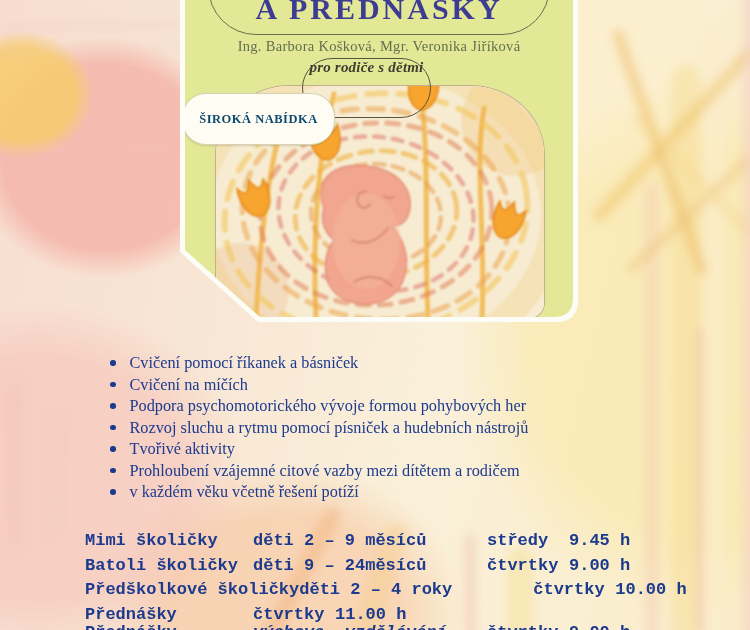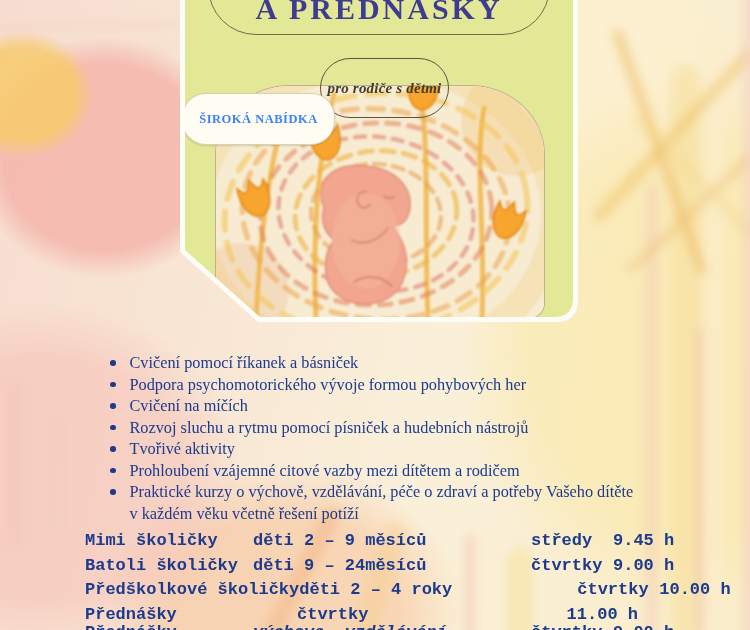--- a/index.html
+++ b/index.html
@@ -44,49 +44,49 @@
     font-size:14.5px;color:#646e50;letter-spacing:.3px;line-height:20px;
   }
   .illustration{
     position:absolute;left:35px;top:155px;width:328px;height:232px;
     border-radius:75px 75px 16px 0 / 70px 70px 16px 0;
     overflow:hidden;border:1px solid rgba(125,105,65,.45);
     background:#f7ecd2;
   }
   .illustration svg{display:block;width:100%;height:100%;}
   .parents-badge{
-    position:absolute;left:140px;top:128px;width:127px;height:58px;
+    position:absolute;left:122px;top:128px;width:127px;height:58px;
     border:1.5px solid #575440;border-radius:30px;
-    display:flex;align-items:center;justify-content:center;
+    display:flex;justify-content:center;
     font-size:15px;font-weight:bold;font-style:italic;color:#3f3d30;letter-spacing:.2px;
   }
   .aroma-badge{
     position:absolute;left:2px;top:163px;width:151px;height:50px;
     background:#fffdf3;border:1px solid #d7d2b4;border-radius:24px;
     box-shadow:0 1px 2px rgba(120,110,70,.25);
     display:flex;flex-direction:column;align-items:center;justify-content:center;
-    font-size:12.5px;font-weight:bold;color:#3b82f6;letter-spacing:.5px;line-height:18px;
+    font-size:12.5px;font-weight:bold;color:#0c4a6e;letter-spacing:.5px;line-height:18px;
   }
 
   
   .bullets{position:absolute;left:110px;top:352px;width:590px;color:#1c3a8e;}
   .b-item{display:flex;align-items:flex-start;line-height:21.5px;font-size:16.3px;font-weight:normal;}
   .b-dot{flex:0 0 auto;width:5.5px;height:5.5px;border-radius:50%;background:#1c3a8e;margin:8px 14px 0 0;}
   .b-text{flex:1;}
   .b-wrap2{display:block;}
 
   
   .schedule{position:absolute;left:85px;top:529px;width:553px;color:#1c3a8e;
     font-size:17px;font-weight:bold;font-family:Liberation Mono, monospace;}
   .s-row{display:flex;line-height:24.5px;white-space:nowrap;}
   .s-row-clipped{position:absolute;left:0;top:92px;width:553px;display:flex;line-height:24.5px;white-space:nowrap;}
   .s-program{flex:0 0 168px;}
   .s-ages{flex:0 0 234px;}
-  .s-day{flex:0 0 82px;margin-left:44px;}
-  .s-time{flex:1;text-align:right;}
+  .s-day{flex:0 0 82px;}
+  .s-time{flex:1;}
   .italic{font-style:italic;}
 </style>
 </head>
 <body>
 
 <div class="poster">
 
   <svg class="bg-strokes" viewBox="0 0 750 630" aria-hidden="true">
     <defs>
         <filter id="blur5" x="-20%" y="-20%" width="140%" height="140%">
@@ -113,20 +113,21 @@
       <path d="M0,150 C60,146 110,152 170,146" stroke="#f0cab8" stroke-width="4" opacity=".35"></path>
     </g>
   </svg>
   <div class="edge-tint"></div>
 
   <div class="card">
     <div class="card-green">
 
       <div class="title-pill"></div>
       <div class="card-title">A PŘEDNÁŠKY</div>
+      <div class="card-authors">Ing. Barbora Košková, Mgr. Veronika Jiříková</div>
 
       <div class="illustration">
         <svg viewBox="0 0 328 232" aria-hidden="true">
           <defs>
               <filter id="soft" x="-20%" y="-20%" width="140%" height="140%">
                 <feGaussianBlur stdDeviation="1"></feGaussianBlur>
               </filter>
             </defs>
           <rect width="328" height="232" fill="#f7ecd2"></rect>
           <g filter="url(#soft)">
@@ -194,42 +195,41 @@
     </div>
   </div>
 
   <div class="bullets">
     <div class="b-item">
         <span class="b-dot"></span>
         <span class="b-text">Cvičení pomocí říkanek a básniček</span>
       </div>
     <div class="b-item">
         <span class="b-dot"></span>
+        <span class="b-text">Cvičení na míčích</span>
+      </div>
+    <div class="b-item">
+        <span class="b-dot"></span>
         <span class="b-text">Podpora psychomotorického vývoje formou pohybových her</span>
       </div>
     <div class="b-item">
         <span class="b-dot"></span>
-        <span class="b-text">Cvičení na míčích</span>
-      </div>
-    <div class="b-item">
-        <span class="b-dot"></span>
         <span class="b-text">Rozvoj sluchu a rytmu pomocí písniček a hudebních nástrojů</span>
       </div>
     <div class="b-item">
         <span class="b-dot"></span>
         <span class="b-text">Tvořivé aktivity</span>
       </div>
     <div class="b-item">
         <span class="b-dot"></span>
         <span class="b-text">Prohloubení vzájemné citové vazby mezi dítětem a rodičem</span>
       </div>
     <div class="b-item">
         <span class="b-dot"></span>
         <span class="b-text">
-          <span class="b-wrap2">Praktické kurzy o výchově, vzdělávání, péče o zdraví a potřeby Vašeho dítěte</span>
           <span class="b-wrap2">v každém věku včetně řešení potíží</span>
         </span>
       </div>
   </div>
 
   <div class="schedule">
     <div class="s-row">
       <span class="s-program">Mimi školičky</span>
       <span class="s-ages">děti 2 – 9 měsíců</span>
       <span class="s-day">středy</span>

